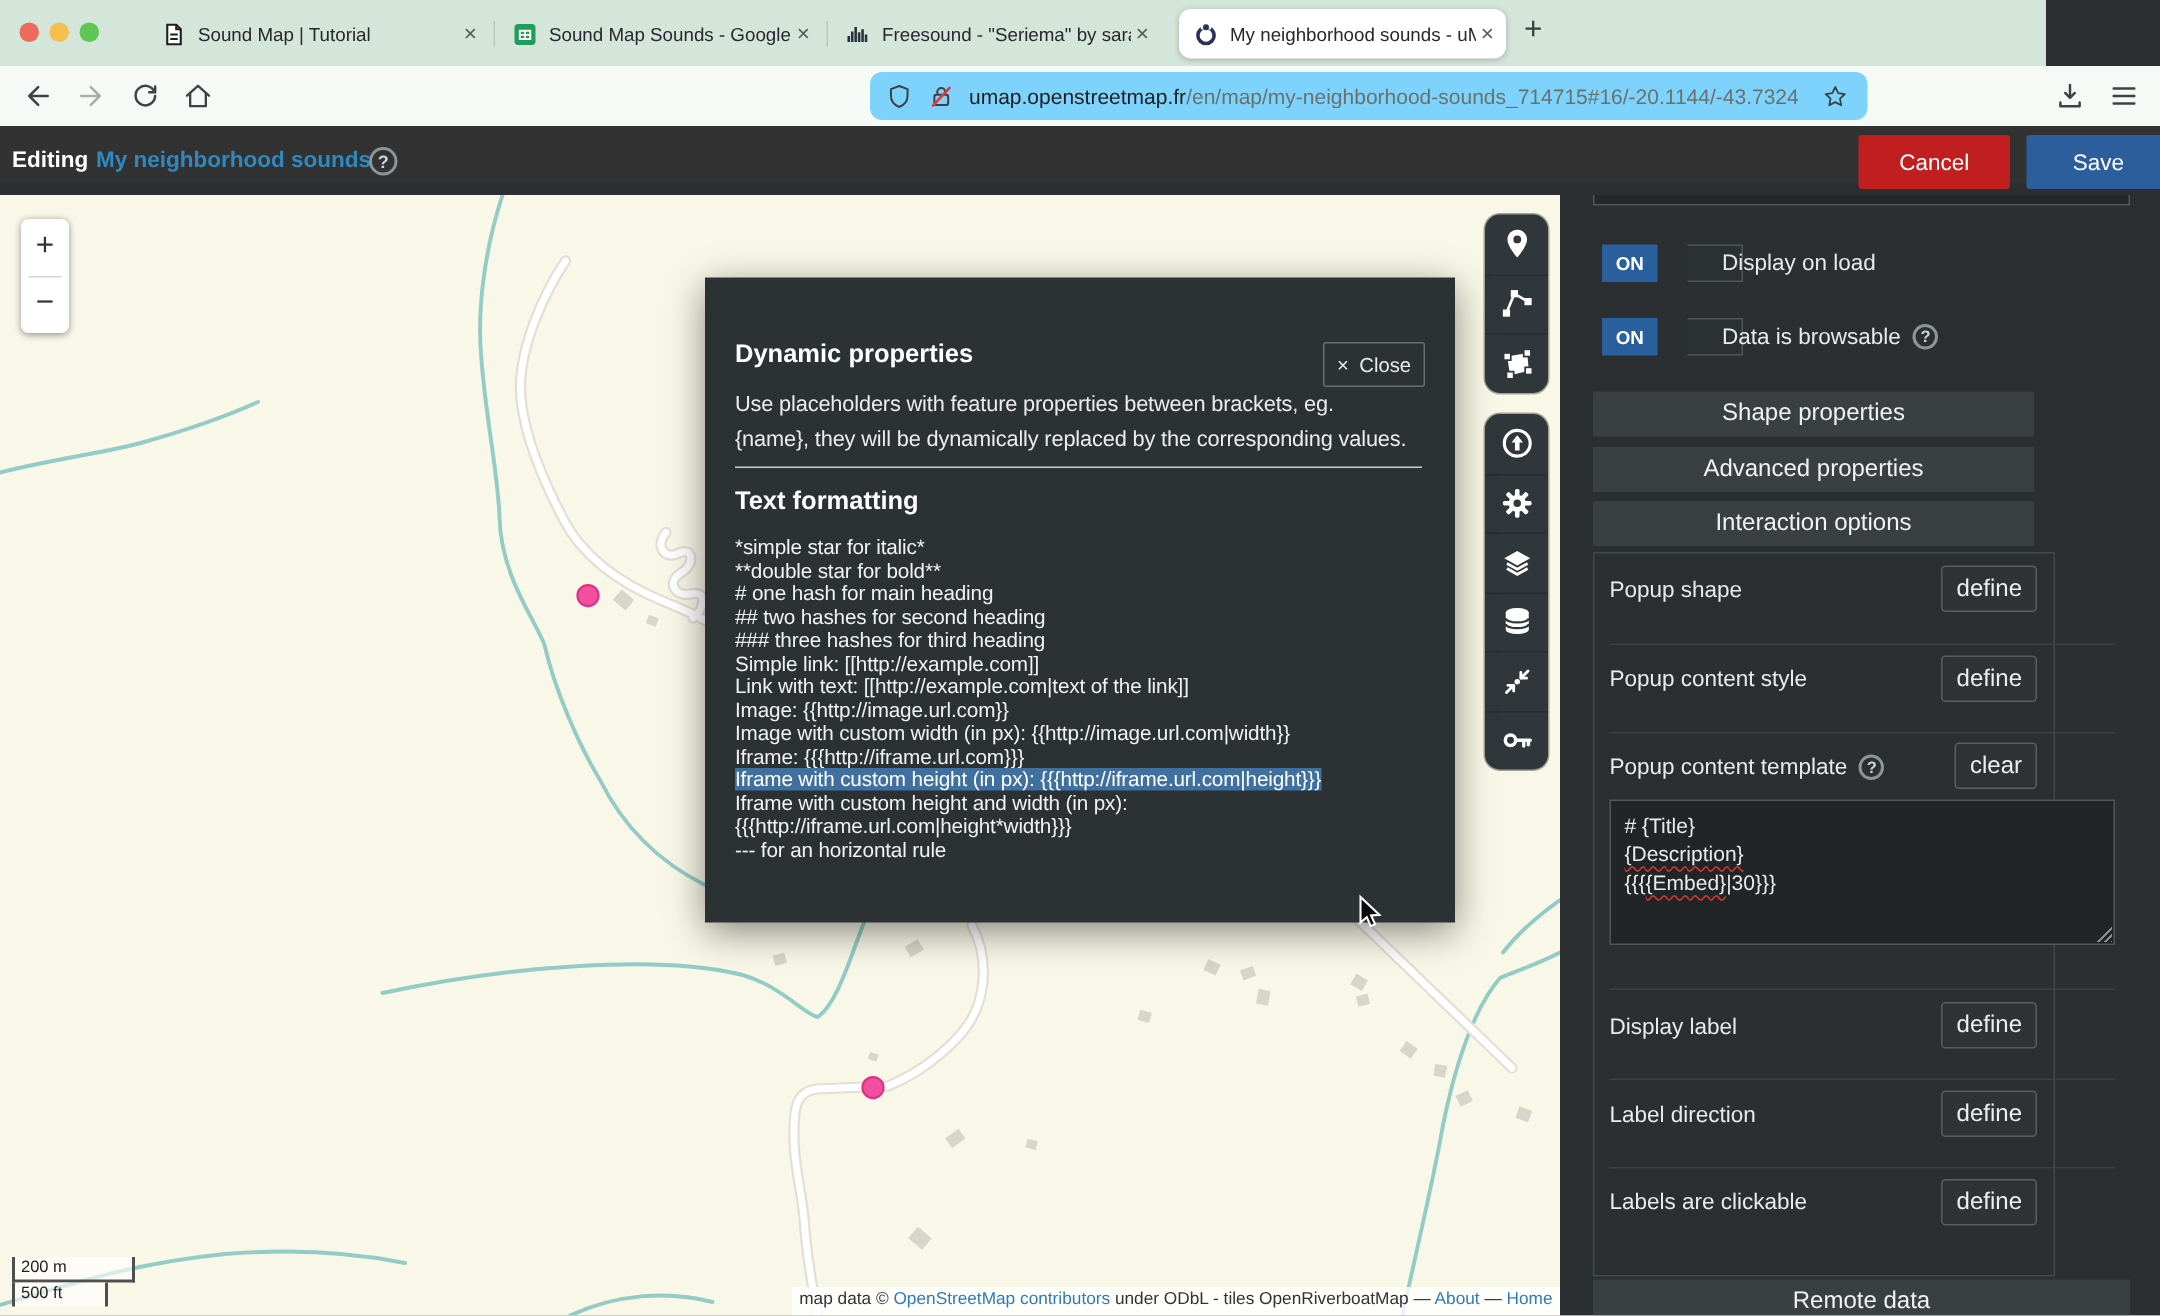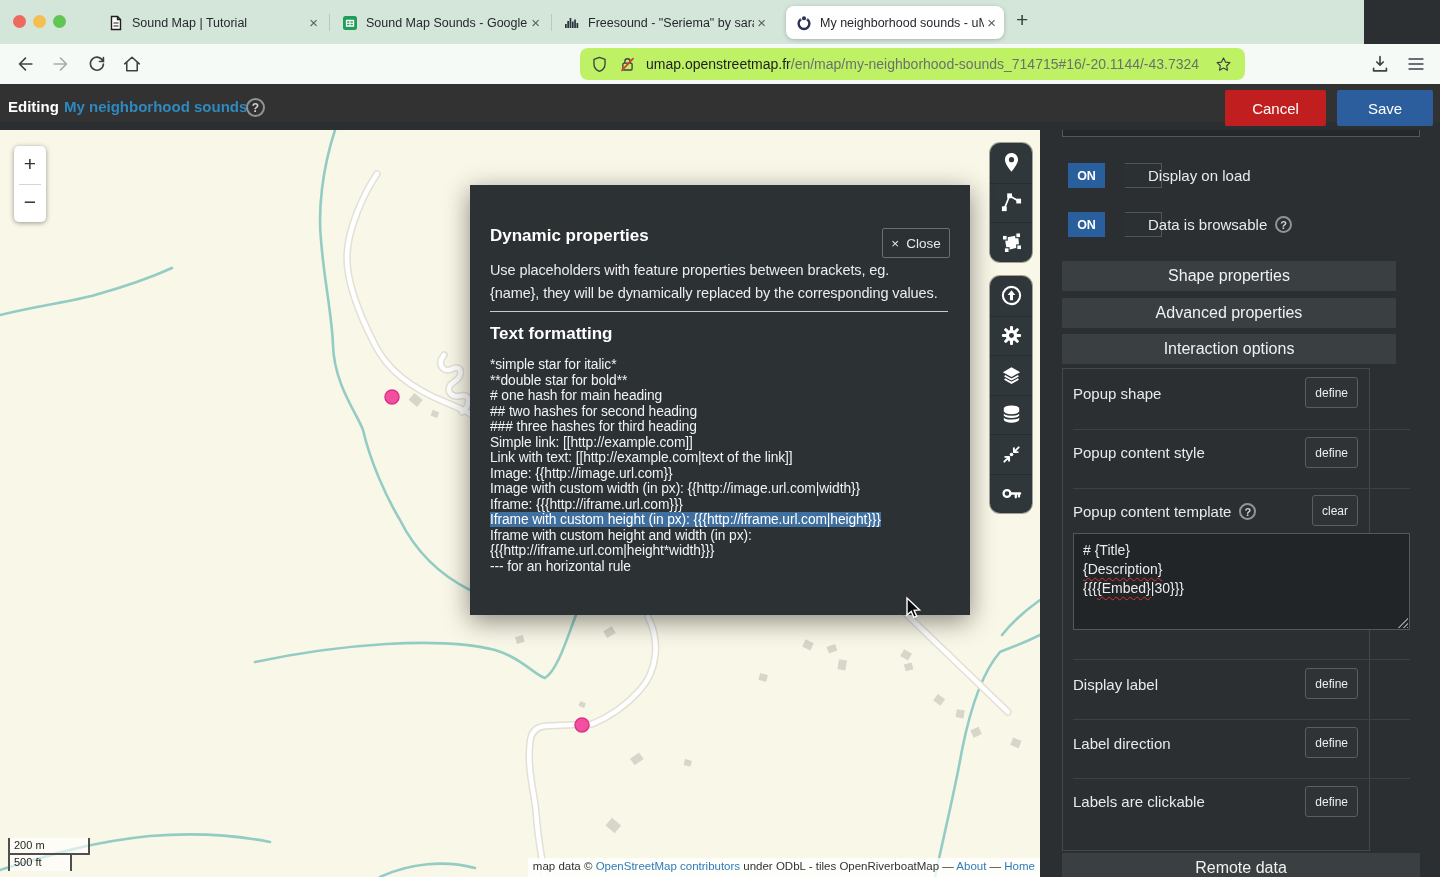--- a/index.html
+++ b/index.html
@@ -12,33 +12,33 @@
 .tab { position:absolute; top:6px; height:33px; border-radius:8px; display:flex; align-items:center; padding:0 8px 0 10px; font-size:12.5px; color:#26282e; }
 .tab .fav { width:16px; height:16px; flex:0 0 16px; margin-right:8px; }
 .tab .ttl { white-space:nowrap; overflow:hidden; flex:1 1 auto; }
 .tab .close { flex:0 0 auto; margin-left:3px; color:#5a5f5c; font-size:15px; line-height:1; }
 .tab.active { background:#fff; box-shadow:0 1px 4px rgba(0,0,0,.22); }
 .tabsep { position:absolute; top:14px; width:1px; height:17px; background:#b6cbbd; }
 #newtab { position:absolute; left:1016px; top:8px; font-size:21px; color:#39413c; font-weight:400; }
 
 #navbar { position:absolute; left:0; top:44px; width:1440px; height:40px; background:#f6faf6; }
 .nico { position:absolute; top:9px; width:22px; height:22px; color:#43474a; }
-#urlbar { position:absolute; left:580px; top:4px; width:665px; height:32px; background:#bef264; border-radius:8px; display:flex; align-items:center; padding:0 12px 0 10px; font-size:14px; color:#202226; }
+#urlbar { position:absolute; left:580px; top:4px; width:665px; height:32px; background:#7dd3fc; border-radius:8px; display:flex; align-items:center; padding:0 12px 0 10px; font-size:14px; color:#202226; }
 #urlbar .uico { width:19px; height:19px; margin-right:9px; flex:0 0 auto; }
 #urlbar .urltext { flex:1 1 auto; white-space:nowrap; overflow:hidden; }
 #urlbar .path { color:#6a716d; }
 #urlbar .star { margin-left:8px; width:19px; height:19px; flex:0 0 auto; }
 
 
 #uheader { position:absolute; left:0; top:84px; width:1440px; height:38px; background:#323232; }
 #uheader .editing { position:absolute; left:8px; top:14px; font-size:15px; font-weight:bold; color:#fff; }
 #uheader .mtitle { position:absolute; left:64px; top:14px; font-size:15px; font-weight:bold; color:#2e89c0; }
 .helpcirc { display:inline-flex; align-items:center; justify-content:center; width:19px; height:19px; border:2px solid #8f9496; border-radius:50%; color:#cfd3d5; font-size:12px; font-weight:bold; }
 #uheader .helpcirc { position:absolute; left:246px; top:14px; }
-.hbtn { position:absolute; top:6px; height:36px; border-radius:2px; color:#fff; font-size:15px; display:flex; align-items:center; justify-content:center; }
+.hbtn { position:absolute; top:6px; height:36px; border-radius:2px; color:#fff; font-size:15px; display:flex; align-items:center; justify-content:center;margin-left:14px; }
 #btn-cancel { left:1225px; width:101px; background:#c11f1f; }
 #btn-save { left:1337px; width:96px; background:#2c5e9e; }
 
 
 #map { position:absolute; left:0; top:130px; width:1040px; height:747px; background:#f9f7e7; overflow:hidden; }
 #zoomctl { position:absolute; left:14px; top:16px; width:32px; height:76px; background:#fff; border-radius:5px; box-shadow:0 1px 5px rgba(0,0,0,.4); }
 #zoomctl .zi { position:absolute; left:0; width:32px; height:38px; text-align:center; font-size:21px; color:#333; line-height:36px; }
 #zoomctl .div { position:absolute; left:5px; top:38px; width:22px; height:1px; background:#d5d5d5; }
 .scaleline { position:absolute; left:8px; background:rgba(255,255,255,.62); color:#1f1f1f; font-size:11px; line-height:15px; padding:0 4px; border:2px solid #4f4f4f; border-top:none; white-space:nowrap; }
 #scale-m { top:708px; width:82px; height:17px; }
@@ -66,26 +66,26 @@
 #modal .fmt .hl { background:#3f70a0; color:#fff; }
 
 
 #sidebar { position:absolute; left:1040px; top:130px; width:400px; height:747px; background:#2b2f32; overflow:hidden; }
 #sb-input { position:absolute; left:22px; top:-18px; width:358px; height:25px; background:#25282b; border:1px solid #55585a; }
 .toggle { position:absolute; left:28px; height:25px; display:flex;gap:20px; }
 .toggle .on { width:37px; background:#2a5f9e; color:#fff; font-size:12.5px; font-weight:bold; display:flex; align-items:center; justify-content:center; }
 .toggle .off { width:37px; background:#2b3033; border:1px solid #515558; border-left:none; }
 .tglrow-label { position:absolute; left:108px; font-size:15px; color:#e8eaeb; display:flex; align-items:center; gap:8px; }
 .tglrow-label .helpcirc { width:17px; height:17px; font-size:11px; border-width:2px; }
-.accord { position:absolute; left:22px; width:334px; height:30px; background:#3a3f42; color:#f0f1f1; font-size:16px; display:flex; align-items:center; justify-content:center; border-radius:1px; }
+.accord { position:absolute; left:22px; width:294px; height:30px; background:#3a3f42; color:#f0f1f1; font-size:16px; display:flex; align-items:center; justify-content:center; border-radius:1px; }
 #panel { position:absolute; left:22px; top:238px; width:308px; height:483px; border:1px solid #43484b; }
 .prow-label { position:absolute; left:10px; font-size:15px; color:#e8eaeb; display:flex; align-items:center; gap:8px; }
 .prow-label .helpcirc { width:17px; height:17px; font-size:11px; }
 .pdivider { position:absolute; left:10px; width:337px; height:1px; background:#3c4144; }
-.defbtn { position:absolute; right:11px; height:31px; border:1px solid #5a5e60; background:#2f3335; border-radius:3px; color:#eceeee; font-size:12px; display:flex; align-items:center; justify-content:center; padding:0 9px; }
+.defbtn { position:absolute; right:11px; height:31px; border:1px solid #5a5e60; background:#2f3335; border-radius:3px; color:#eceeee; font-size:16px; display:flex; align-items:center; justify-content:center; padding:0 9px; }
 #ta { position:absolute; left:10px; top:164px; width:337px; height:97px; background:#212527; border:1px solid #54575a; color:#e9eaeb; font-size:14px; line-height:19px; padding:7px 9px; }
 #ta .wavy { text-decoration:underline; text-decoration-style:wavy; text-decoration-color:#d23434; text-underline-offset:3px; text-decoration-thickness:1px; }
 #ta .grip { position:absolute; right:1px; bottom:1px; width:11px; height:11px; background:
   repeating-linear-gradient(135deg, transparent 0 2px, #8a8d8f 2px 3.2px); clip-path:polygon(100% 0, 100% 100%, 0 100%); }
 #remote { position:absolute; left:22px; top:723px; width:358px; height:30px; background:#3a3f42; color:#f0f1f1; font-size:16px; display:flex; align-items:center; justify-content:center; }
 
 
 #cursor { position:absolute; left:903px; top:596px; z-index:50; }
 </style>
 </head>

